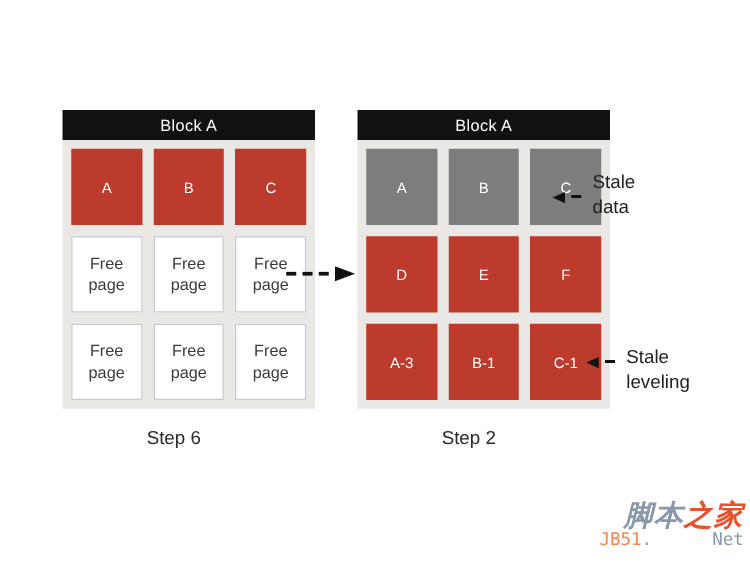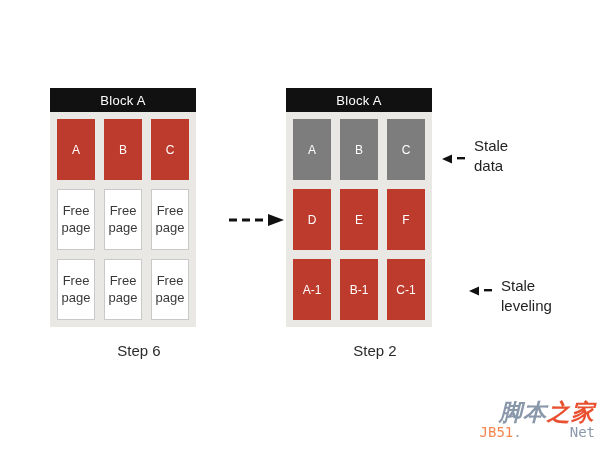--- a/index.html
+++ b/index.html
@@ -3,21 +3,21 @@
 <meta charset="utf-8">
 <style>
   html,body { margin:0; padding:0; background:#fff; }
   .canvas {
     position:relative; width:600px; height:450px; background:#ffffff;
     font-family:"Liberation Sans","DejaVu Sans",sans-serif; overflow:hidden;
     color:#2f2f2f;
   }
 
   
-  .block { position:absolute; width:146px; top:88px; }
+  .block { position:absolute; width:202px; top:88px; }
   .block.left  { left:50px; }
   .block.right { left:286px; }
 
   .block-header {
     height:24px; background:#111111; color:#ffffff;
     display:flex; align-items:center; justify-content:center;
     font-size:13px; letter-spacing:.3px;
   }
   .block-body {
     background:#e9e8e5; padding:7px;
@@ -88,21 +88,21 @@
 
   <div class="block right">
     <div class="block-header">Block A</div>
     <div class="block-body">
         <div class="cell stale">A</div>
         <div class="cell stale">B</div>
         <div class="cell stale">C</div>
         <div class="cell used">D</div>
         <div class="cell used">E</div>
         <div class="cell used">F</div>
-        <div class="cell used">A-1</div>
+        <div class="cell used">A-3</div>
         <div class="cell used">B-1</div>
         <div class="cell used">C-1</div>
       </div>
   </div>
 
   <div class="step-label left">Step 6</div>
   <div class="step-label right">Step 2</div>
 
   <div class="mid-arrow">
     <svg width="58" height="12" viewBox="0 0 58 12">

